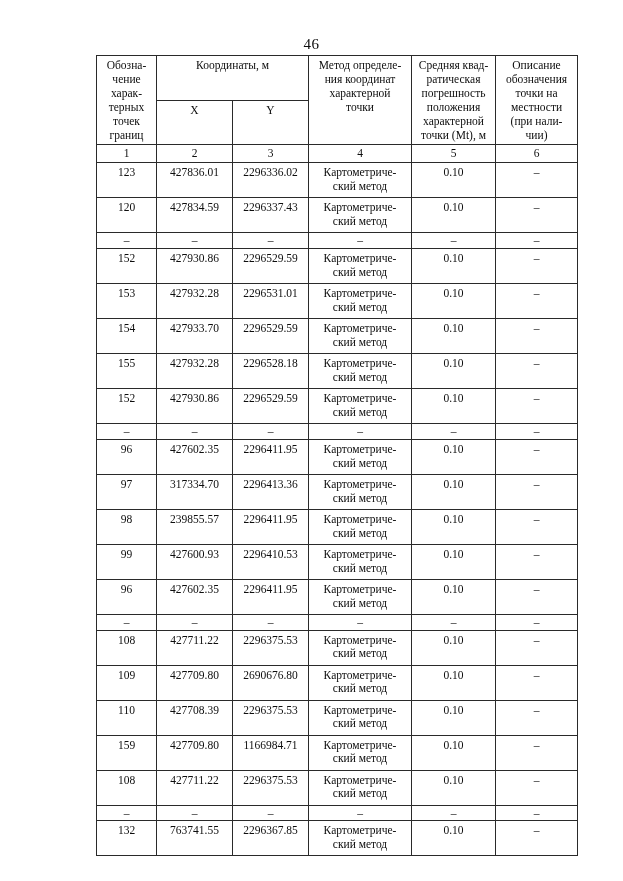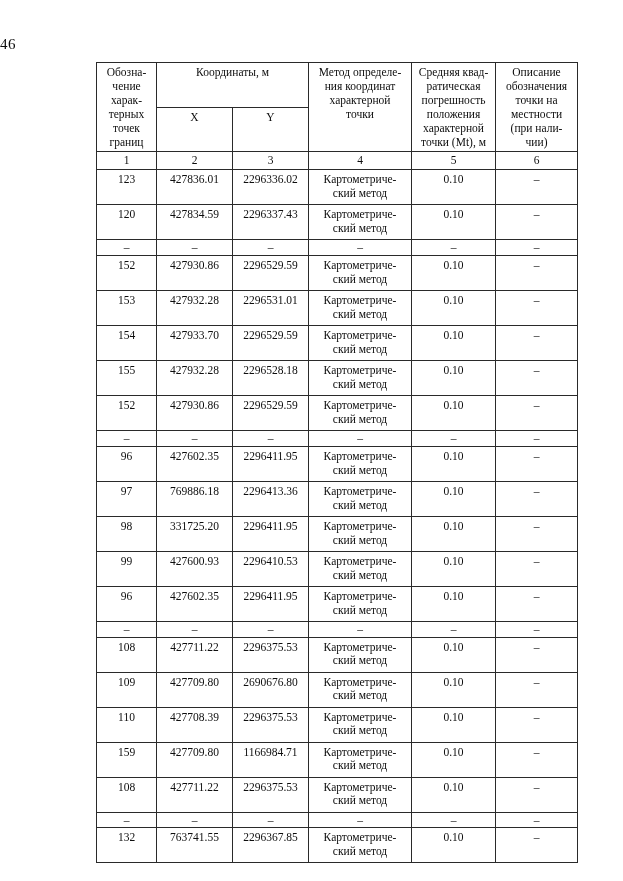--- a/index.html
+++ b/index.html
@@ -18,27 +18,28 @@
     position: relative;
     width: 623px;
     height: 881px;
     box-sizing: border-box;
   }
   .page-number {
     position: absolute;
     top: 36px;
     left: 0;
     width: 623px;
+    text-align: center;
     font-size: 15px;
     letter-spacing: 0.5px;
   }
   .table-wrap {
     position: absolute;
     left: 96px;
-    top: 62px;
+    top: 55px;
     width: 481px;
   }
   table.coords {
     border-collapse: collapse;
     width: 481px;
     table-layout: fixed;
     font-size: 11.5px;
     line-height: 1.12;
   }
   table.coords td,
@@ -206,29 +207,29 @@
           <tr class="datarow">
             <td>96</td>
             <td>427602.35</td>
             <td>2296411.95</td>
             <td class="method">Картометриче-<br>ский метод</td>
             <td>0.10</td>
             <td>–</td>
           </tr>
           <tr class="datarow">
             <td>97</td>
-            <td>769886.18</td>
+            <td>317334.70</td>
             <td>2296413.36</td>
             <td class="method">Картометриче-<br>ский метод</td>
             <td>0.10</td>
             <td>–</td>
           </tr>
           <tr class="datarow">
             <td>98</td>
-            <td>331725.20</td>
+            <td>239855.57</td>
             <td>2296411.95</td>
             <td class="method">Картометриче-<br>ский метод</td>
             <td>0.10</td>
             <td>–</td>
           </tr>
           <tr class="datarow">
             <td>99</td>
             <td>427600.93</td>
             <td>2296410.53</td>
             <td class="method">Картометриче-<br>ский метод</td>

